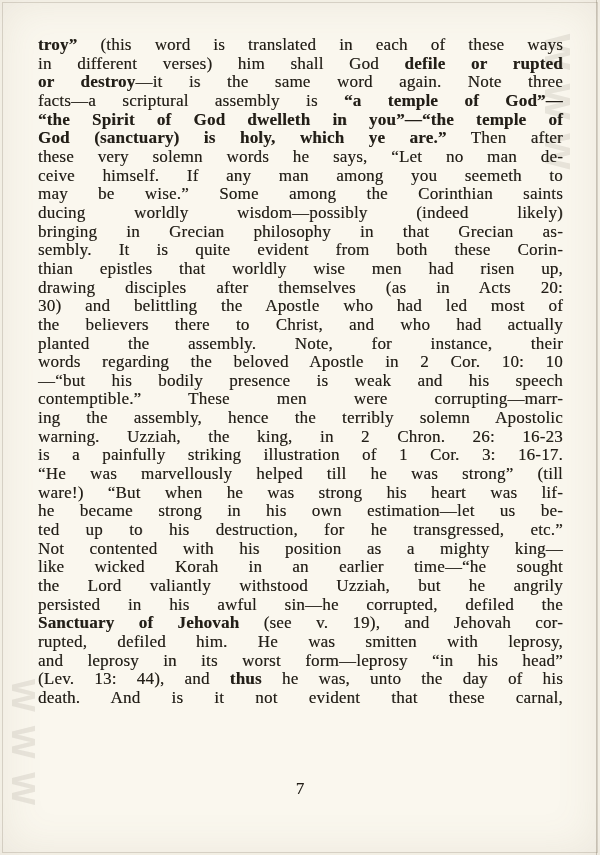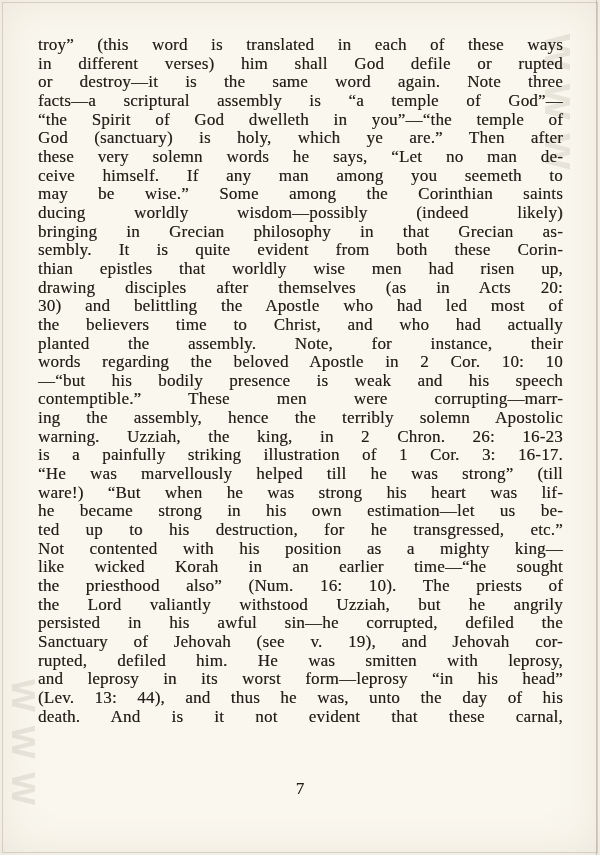--- a/index.html
+++ b/index.html
@@ -46,21 +46,21 @@
     font-size: 17px;
     line-height: 18.65px;
     letter-spacing: 0.2px;
     color: #221e17;
     text-shadow: 0.3px 0 0 rgba(34, 30, 23, 0.5);
   }
   .line {
     text-align: justify;
     text-align-last: justify;
   }
-  .line b { font-weight: normal; }
+  .line b { font-weight: bold; }
   .page-number {
     position: absolute;
     left: 0; right: 0;
     top: 779px;
     text-align: center;
     font-size: 17px;
     color: #221e17;
     text-shadow: 0.3px 0 0 rgba(34, 30, 23, 0.5);
   }
 </style>
@@ -84,35 +84,34 @@
       <div class="line"><b>God (sanctuary) is holy, which ye are.”</b>  Then after</div>
       <div class="line">these very solemn words he says, “Let no man de-</div>
       <div class="line">ceive himself.  If any man among you seemeth to</div>
       <div class="line">may be wise.”  Some among the Corinthian saints</div>
       <div class="line">ducing worldly wisdom—possibly (indeed likely)</div>
       <div class="line">bringing in Grecian philosophy in that Grecian as-</div>
       <div class="line">sembly.  It is quite evident from both these Corin-</div>
       <div class="line">thian epistles that worldly wise men had risen up,</div>
       <div class="line">drawing disciples after themselves (as in Acts 20:</div>
       <div class="line">30) and belittling the Apostle who had led most of</div>
-      <div class="line">the believers time to Christ, and who had actually</div>
+      <div class="line">the believers there to Christ, and who had actually</div>
       <div class="line">planted the assembly.  Note, for instance, their</div>
       <div class="line">words regarding the beloved Apostle in 2 Cor. 10: 10</div>
       <div class="line">—“but his bodily presence is weak and his speech</div>
       <div class="line">contemptible.”  These men were corrupting—marr-</div>
       <div class="line">ing the assembly, hence the terribly solemn Apostolic</div>
       <div class="line">warning.  Uzziah, the king, in 2 Chron. 26: 16-23</div>
       <div class="line">is a painfully striking illustration of 1 Cor. 3: 16-17.</div>
       <div class="line">“He was marvellously helped till he was strong” (till</div>
       <div class="line">ware!)  “But when he was strong his heart was lif-</div>
       <div class="line">he became strong in his own estimation—let us be-</div>
       <div class="line">ted up to his destruction, for he transgressed, etc.”</div>
       <div class="line">Not contented with his position as a mighty king—</div>
       <div class="line">like wicked Korah in an earlier time—“he sought</div>
-      <div class="line">the priesthood also” (Num. 16: 10).  The priests of</div>
       <div class="line">the Lord valiantly withstood Uzziah, but he angrily</div>
       <div class="line">persisted in his awful sin—he corrupted, defiled the</div>
       <div class="line"><b>Sanctuary of Jehovah</b> (see v. 19), and Jehovah cor-</div>
       <div class="line">rupted, defiled him.  He was smitten with leprosy,</div>
       <div class="line">and leprosy in its worst form—leprosy “in his head”</div>
       <div class="line">(Lev. 13: 44), and <b>thus</b> he was, unto the day of his</div>
       <div class="line">death.    And is it not evident that these carnal,</div>
     </div>
 
   <div class="page-number">7</div>

